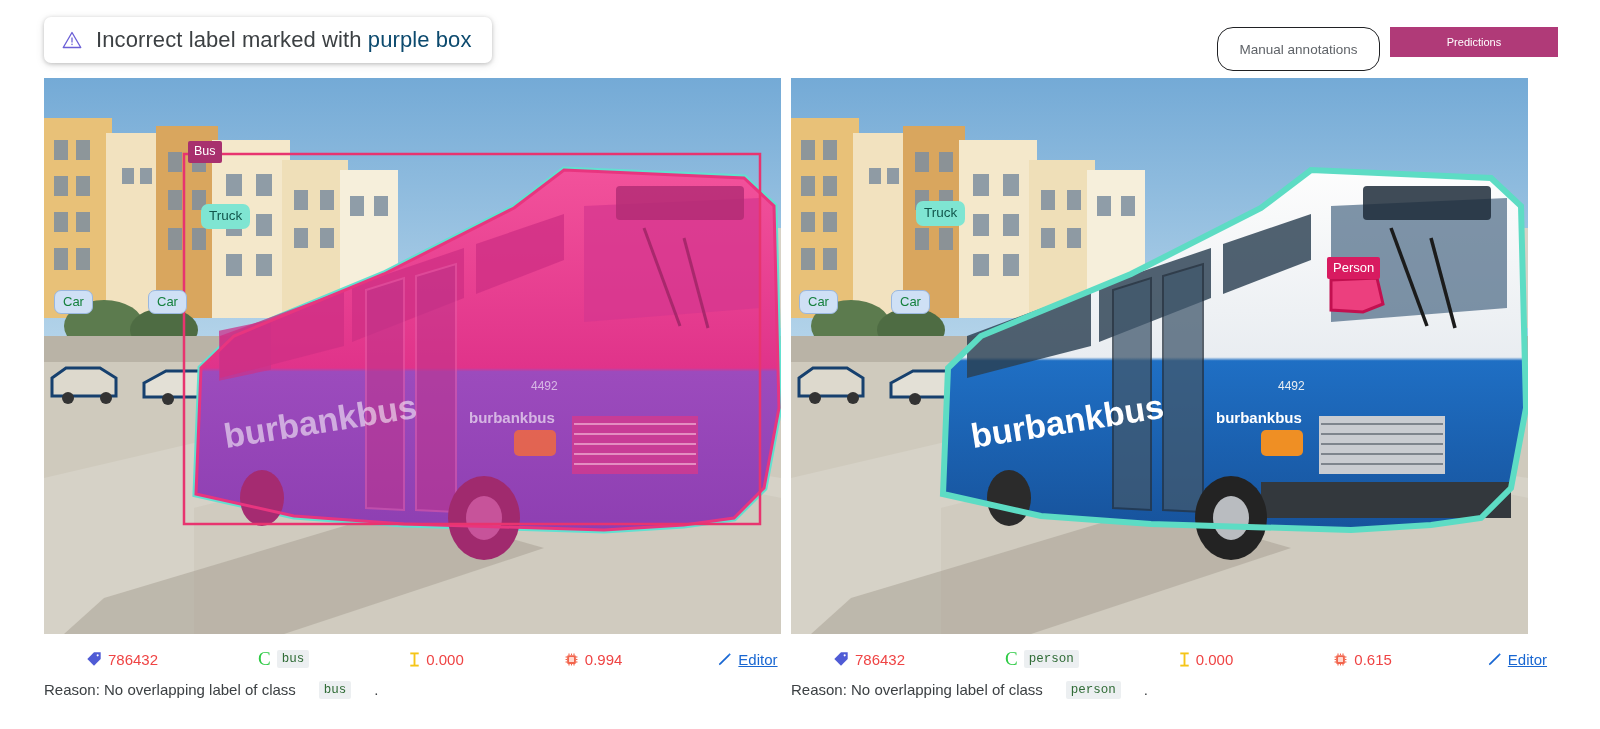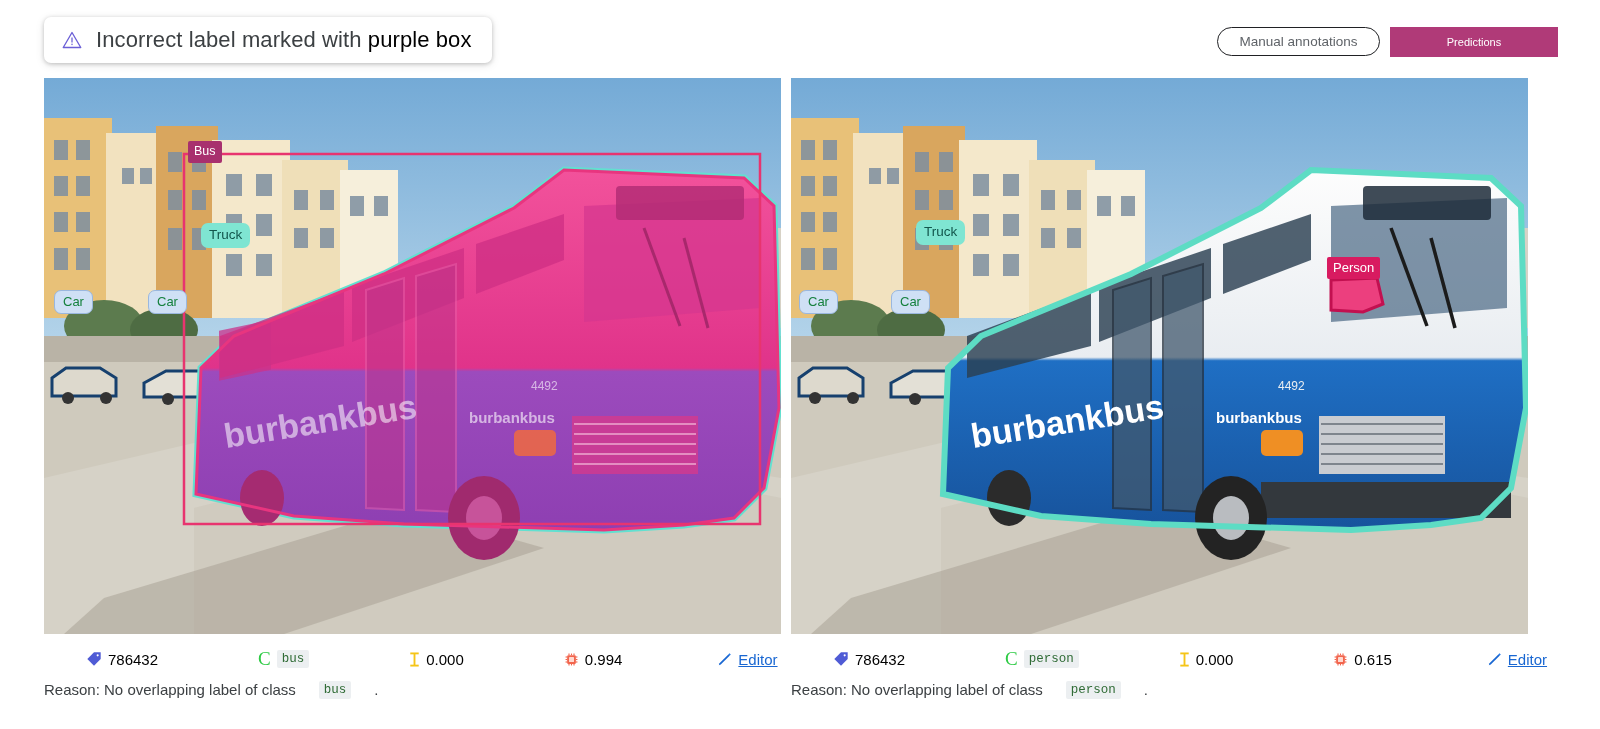--- a/index.html
+++ b/index.html
@@ -16,25 +16,25 @@
   .header { position:absolute; left:0; top:0; width:1600px; height:76px; }
   .banner {
     position:absolute; left:44px; top:17px;
     height:46px; display:flex; align-items:center; gap:14px;
     padding:0 20px 0 18px;
     background:#ffffff; border-radius:7px;
     box-shadow: 0 1px 4px rgba(0,0,0,.20), 0 2px 10px rgba(0,0,0,.10);
   }
   .warn-ico { width:20px; height:20px; display:block; flex:0 0 20px; }
   .banner-text { font-size:22px; color:#3c4043; letter-spacing:.1px; white-space:nowrap; }
-  .banner-text .hl { color:#000000; }
+  .banner-text .hl { color:#0c4a6e; }
 
   .toggle-group { position:absolute; right:42px; top:27px; display:flex; align-items:stretch; }
   .btn-manual {
-    height:29px; min-width:163px; padding:0 14px;
+    height:44px; min-width:163px; padding:0 14px;
     display:flex; align-items:center; justify-content:center;
     background:#fff; color:#5f6368; font-size:13.5px;
     border:1.4px solid #202124; border-radius:16px;
     white-space:nowrap;
   }
   .btn-pred {
     height:30px; min-width:168px; padding:0 14px; margin-left:10px;
     display:flex; align-items:center; justify-content:center;
     background:#b03a78; color:#ffffff; font-size:11px;
     border:none; white-space:nowrap;
@@ -48,29 +48,29 @@
   .imgwrap { position:absolute; inset:0; overflow:hidden; background:#9fc4e2; }
   .imgwrap svg { display:block; width:100%; height:100%; }
 
   
   .chip {
     position:absolute; font-size:12.5px; line-height:1;
     padding:4px 6px 5px; white-space:nowrap; font-family:"Liberation Sans", sans-serif;
   }
   .chip.bus    { background:#a8306e; color:#fff; border-radius:2px; }
   .chip.person { background:#d81b60; color:#fff; border-radius:2px; font-size:13px; }
-  .chip.truck  { background:#7fe5d2; color:#12564c; border-radius:7px; font-size:13.5px; padding:5px 8px 6px;margin-top:19px; }
+  .chip.truck  { background:#7fe5d2; color:#12564c; border-radius:7px; font-size:13.5px; padding:5px 8px 6px; }
   .chip.car    { background:#cfe0f5; color:#15803d; border-radius:7px; font-size:13px; padding:4px 8px 5px; border:1px solid #9ab7de;}
 
   
   .meta-row { position:absolute; height:26px; display:flex; align-items:center; }
   .meta-row.left  { left:44px; top:646px; width:737px; }
   .meta-row.right { left:791px; top:646px; width:737px; }
   .meta-item { display:flex; align-items:center; gap:6px; font-size:15px; color:#333; }
-  .meta-item .v { color:#000000; }
+  .meta-item .v { color:#ef4444; }
   .mi-1 { margin-left:42px; }
   .mi-2 { margin-left:100px; }
   .mi-3 { margin-left:100px; }
   .mi-4 { margin-left:100px; }
   .mi-5 { margin-left:95px; }
   .code {
     font-family:"Liberation Mono", monospace; font-size:12.5px;
     background:#eceff1; color:#2f6b35; padding:2px 5px; border-radius:2px;
   }
   .cclass { color:#2ecb45; font-size:19px; font-family:"Liberation Serif", serif; }

